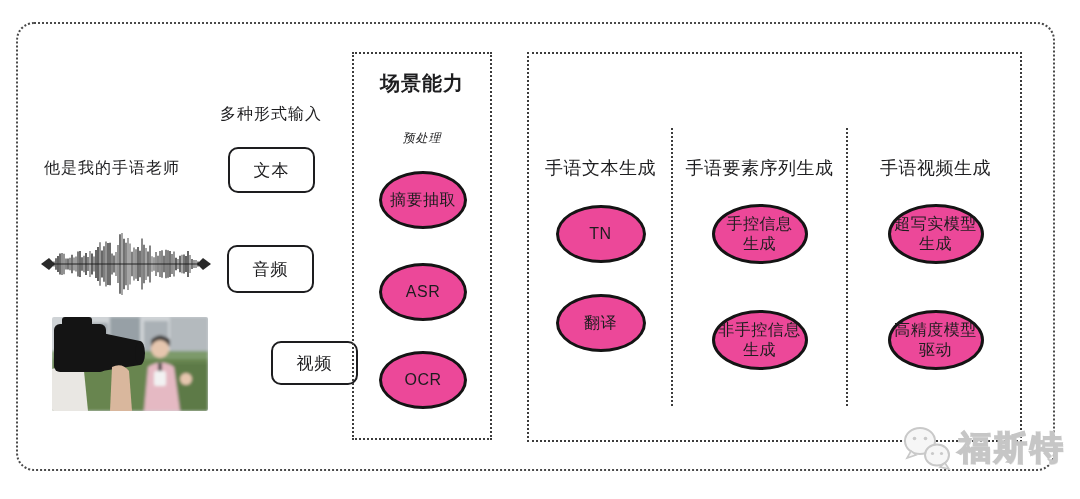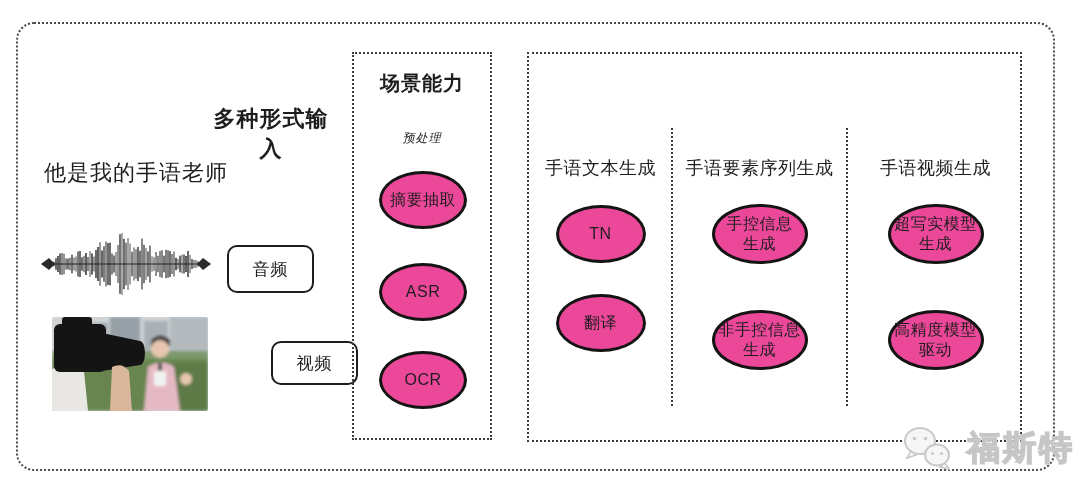--- a/index.html
+++ b/index.html
@@ -19,28 +19,28 @@
     width: 1039px; height: 449px;
     border: 2px dotted #4a4a4a;
     border-radius: 18px;
   }
   
   .input-header {
     position: absolute;
     left: 205px; top: 104px;
     width: 132px;
     text-align: center;
-    font-weight: bold;
-    font-size: 22px;
+    font-weight: normal;
+    font-size: 16px;
     letter-spacing: 1px;
   }
   .sentence {
     position: absolute;
     left: 44px; top: 158px;
-    font-size: 22px;
+    font-size: 16px;
     letter-spacing: 1px;
     white-space: nowrap;
   }
   .io-box {
     position: absolute;
     width: 87px; height: 46px;
     border: 2px solid #1d1d1f;
     border-radius: 10px;
     background: #fff;
     display: flex; align-items: center; justify-content: center;
@@ -123,21 +123,21 @@
   }
   .v-divider.d1 { left: 142px; }
   .v-divider.d2 { left: 317px; }
   
   .watermark {
     position: absolute;
     left: 901px; top: 422px;
     height: 52px;
     display: flex;
     align-items: center;
-    gap: 12px;
+    gap: 3px;
     background: transparent;
   }
   .watermark-text {
     font-size: 33px;
     font-weight: bold;
     letter-spacing: 3px;
     color: #f1f1f1;
     -webkit-text-stroke: 1.4px #c6c6c6;
     text-shadow: 1px 1px 0 #e2e2e2;
     white-space: nowrap;
@@ -260,20 +260,21 @@
     <path d="M0 94 L0 52 q16 -7 32 2 L36 94 Z" fill="#e9e7e3"></path>
     <g fill="#141414">
       <rect x="10" y="0" width="30" height="13" rx="3"></rect>
       <rect x="2" y="7" width="52" height="48" rx="6"></rect>
       <path d="M50 16 L88 24 L88 48 L50 54 Z"></path>
       <ellipse cx="88" cy="36" rx="5" ry="12"></ellipse>
     </g>
     <path d="M58 94 L60 50 q10 -5 17 4 L80 94 Z" fill="#d9b79d"></path>
   </svg>
 
+  <div class="io-box text">文本</div>
   <div class="io-box audio">音频</div>
   <div class="io-box video">视频</div>
 
   <div class="panel scene-panel">
     <div class="panel-title">场景能力</div>
     <div class="scene-subtitle">预处理</div>
     <div class="node scene-node-0">摘要抽取</div>
     <div class="node scene-node-1">ASR</div>
     <div class="node scene-node-2">OCR</div>
   </div>

